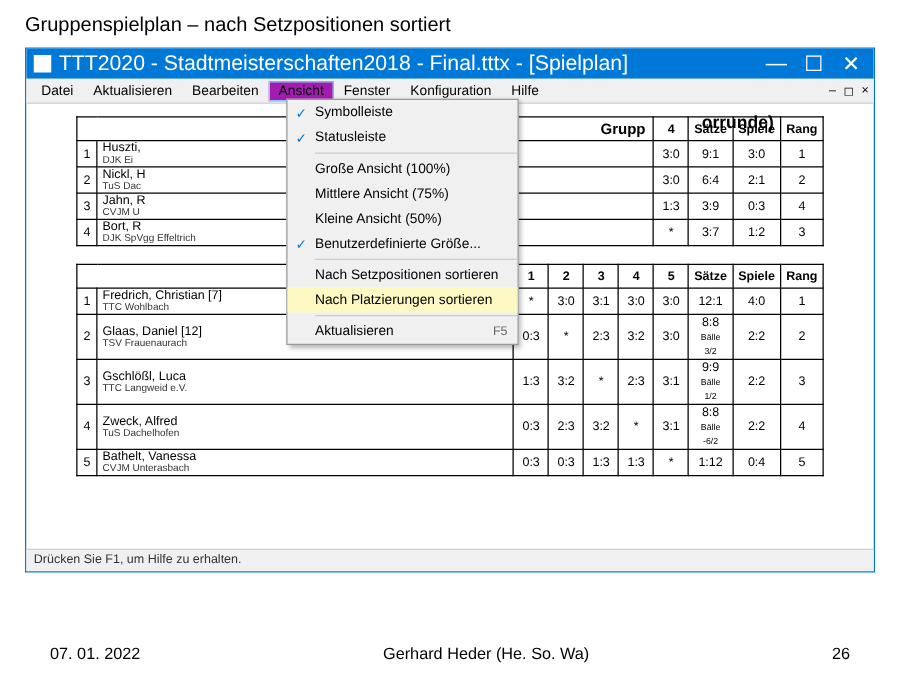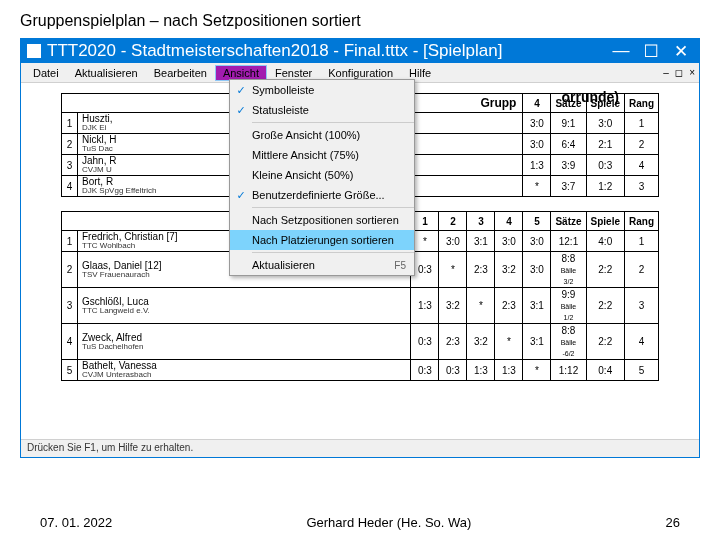--- a/index.html
+++ b/index.html
@@ -17,21 +17,21 @@
 .mdi-controls { margin-left: auto; display: flex; gap: 6px; font-size: 10px; }
 .toolbar { height: 22px; background: #f0f0f0; display: flex; align-items: center; gap: 6px; padding: 0 6px; border-bottom: 1px solid #d0d0d0; }
 .tool-icon { width: 14px; height: 14px; background: #777; cursor: pointer; }
 .toolbar-text { font-size: 11px; color: #666; margin-left: auto; margin-right: 40px; }
 .dropdown { position: absolute; top: 40px; left: 208px; width: 186px; background: #f0f0f0; border: 1px solid #999; box-shadow: 2px 2px 4px rgba(0,0,0,0.3); font-size: 11px; z-index: 20; }
 .dd-item { display: flex; align-items: center; height: 20px; padding-right: 8px; cursor: pointer; }
 .dd-check { width: 22px; text-align: center; color: #0078d7; font-size: 11px; }
 .dd-label { flex: 1; }
 .dd-shortcut { color: #666; font-size: 10px; }
 .dd-sep { height: 1px; background: #ccc; margin: 2px 0 2px 22px; }
-.dd-item.highlight { background: #7dd3fc; }
+.dd-item.highlight { background: #fef9c3; }
 .content { padding: 10px 40px; position: relative; }
 .heading-right { position: absolute; top: 6px; right: 80px; font-size: 14px; font-weight: 700; }
 .group-table { border-collapse: collapse; width: 100%; margin-bottom: 14px; font-size: 10px; }
 .group-table th, .group-table td { border: 1px solid #000; padding: 1px 4px; text-align: center; height: 18px; }
 .group-table .grp-head { text-align: right; font-weight: 700; font-size: 12px; padding: 2px 6px; }
 .group-table .player { text-align: left; line-height: 1.0; }
 .group-table .player .club { font-size: 8px; color: #333; display: block; }
 .group-table th { font-weight: 700; }
 .group-table .num { width: 16px; }
 .group-table .sc { width: 28px; }

